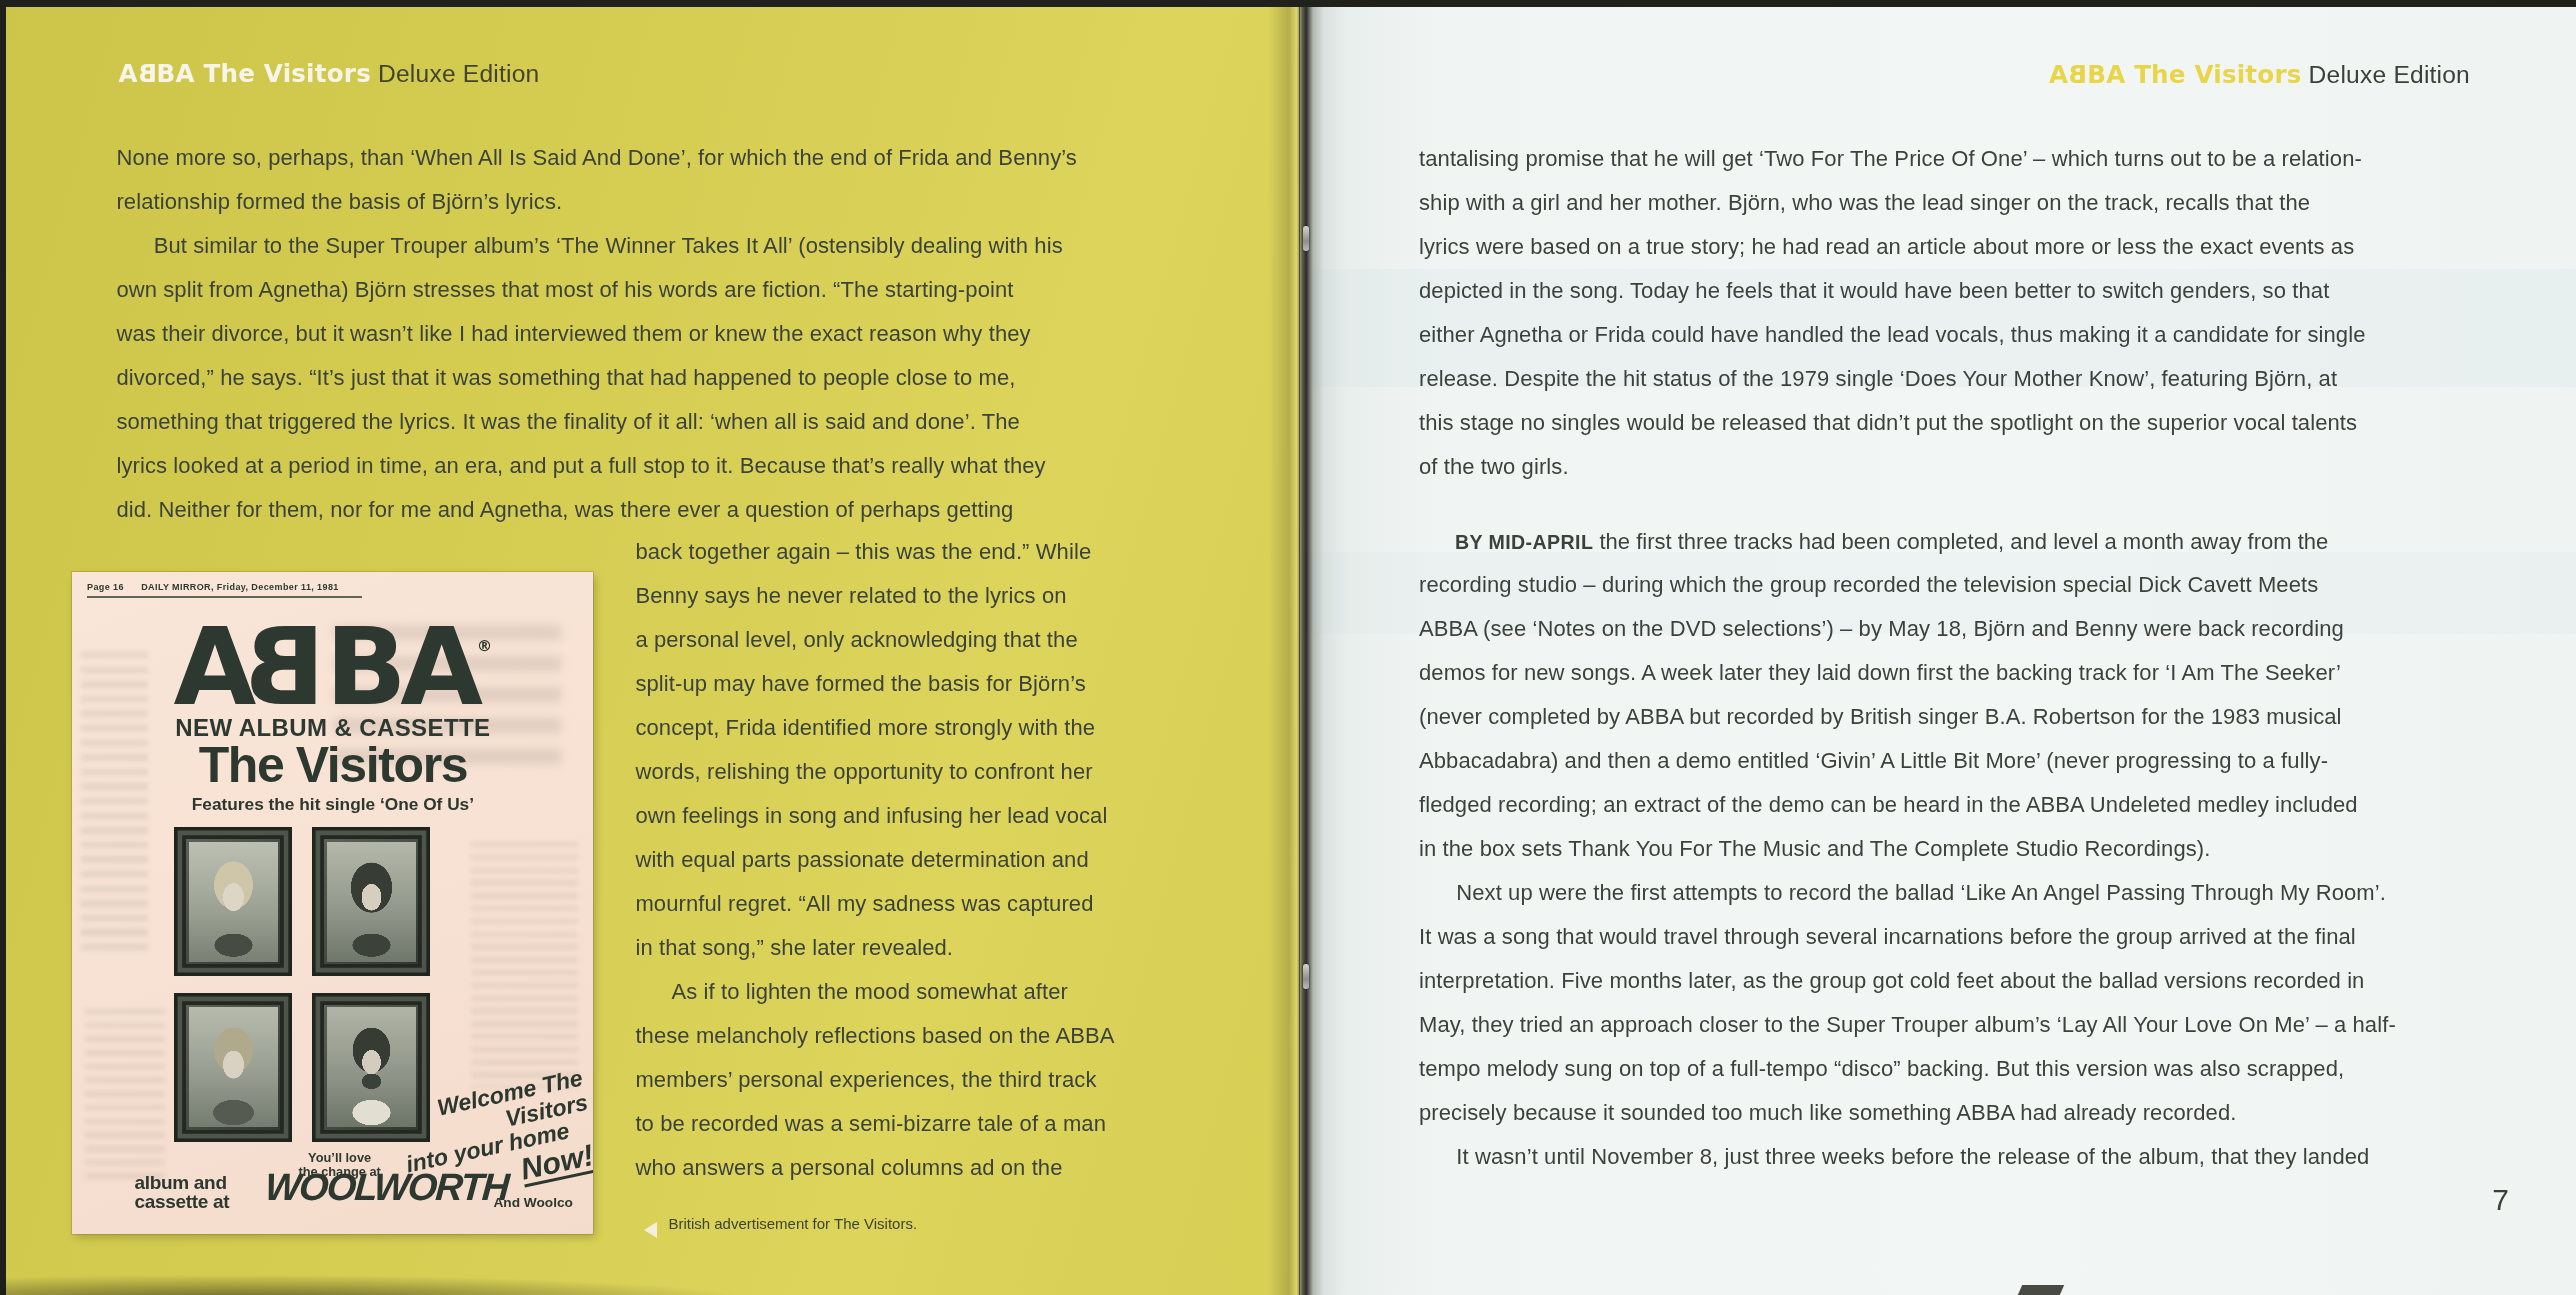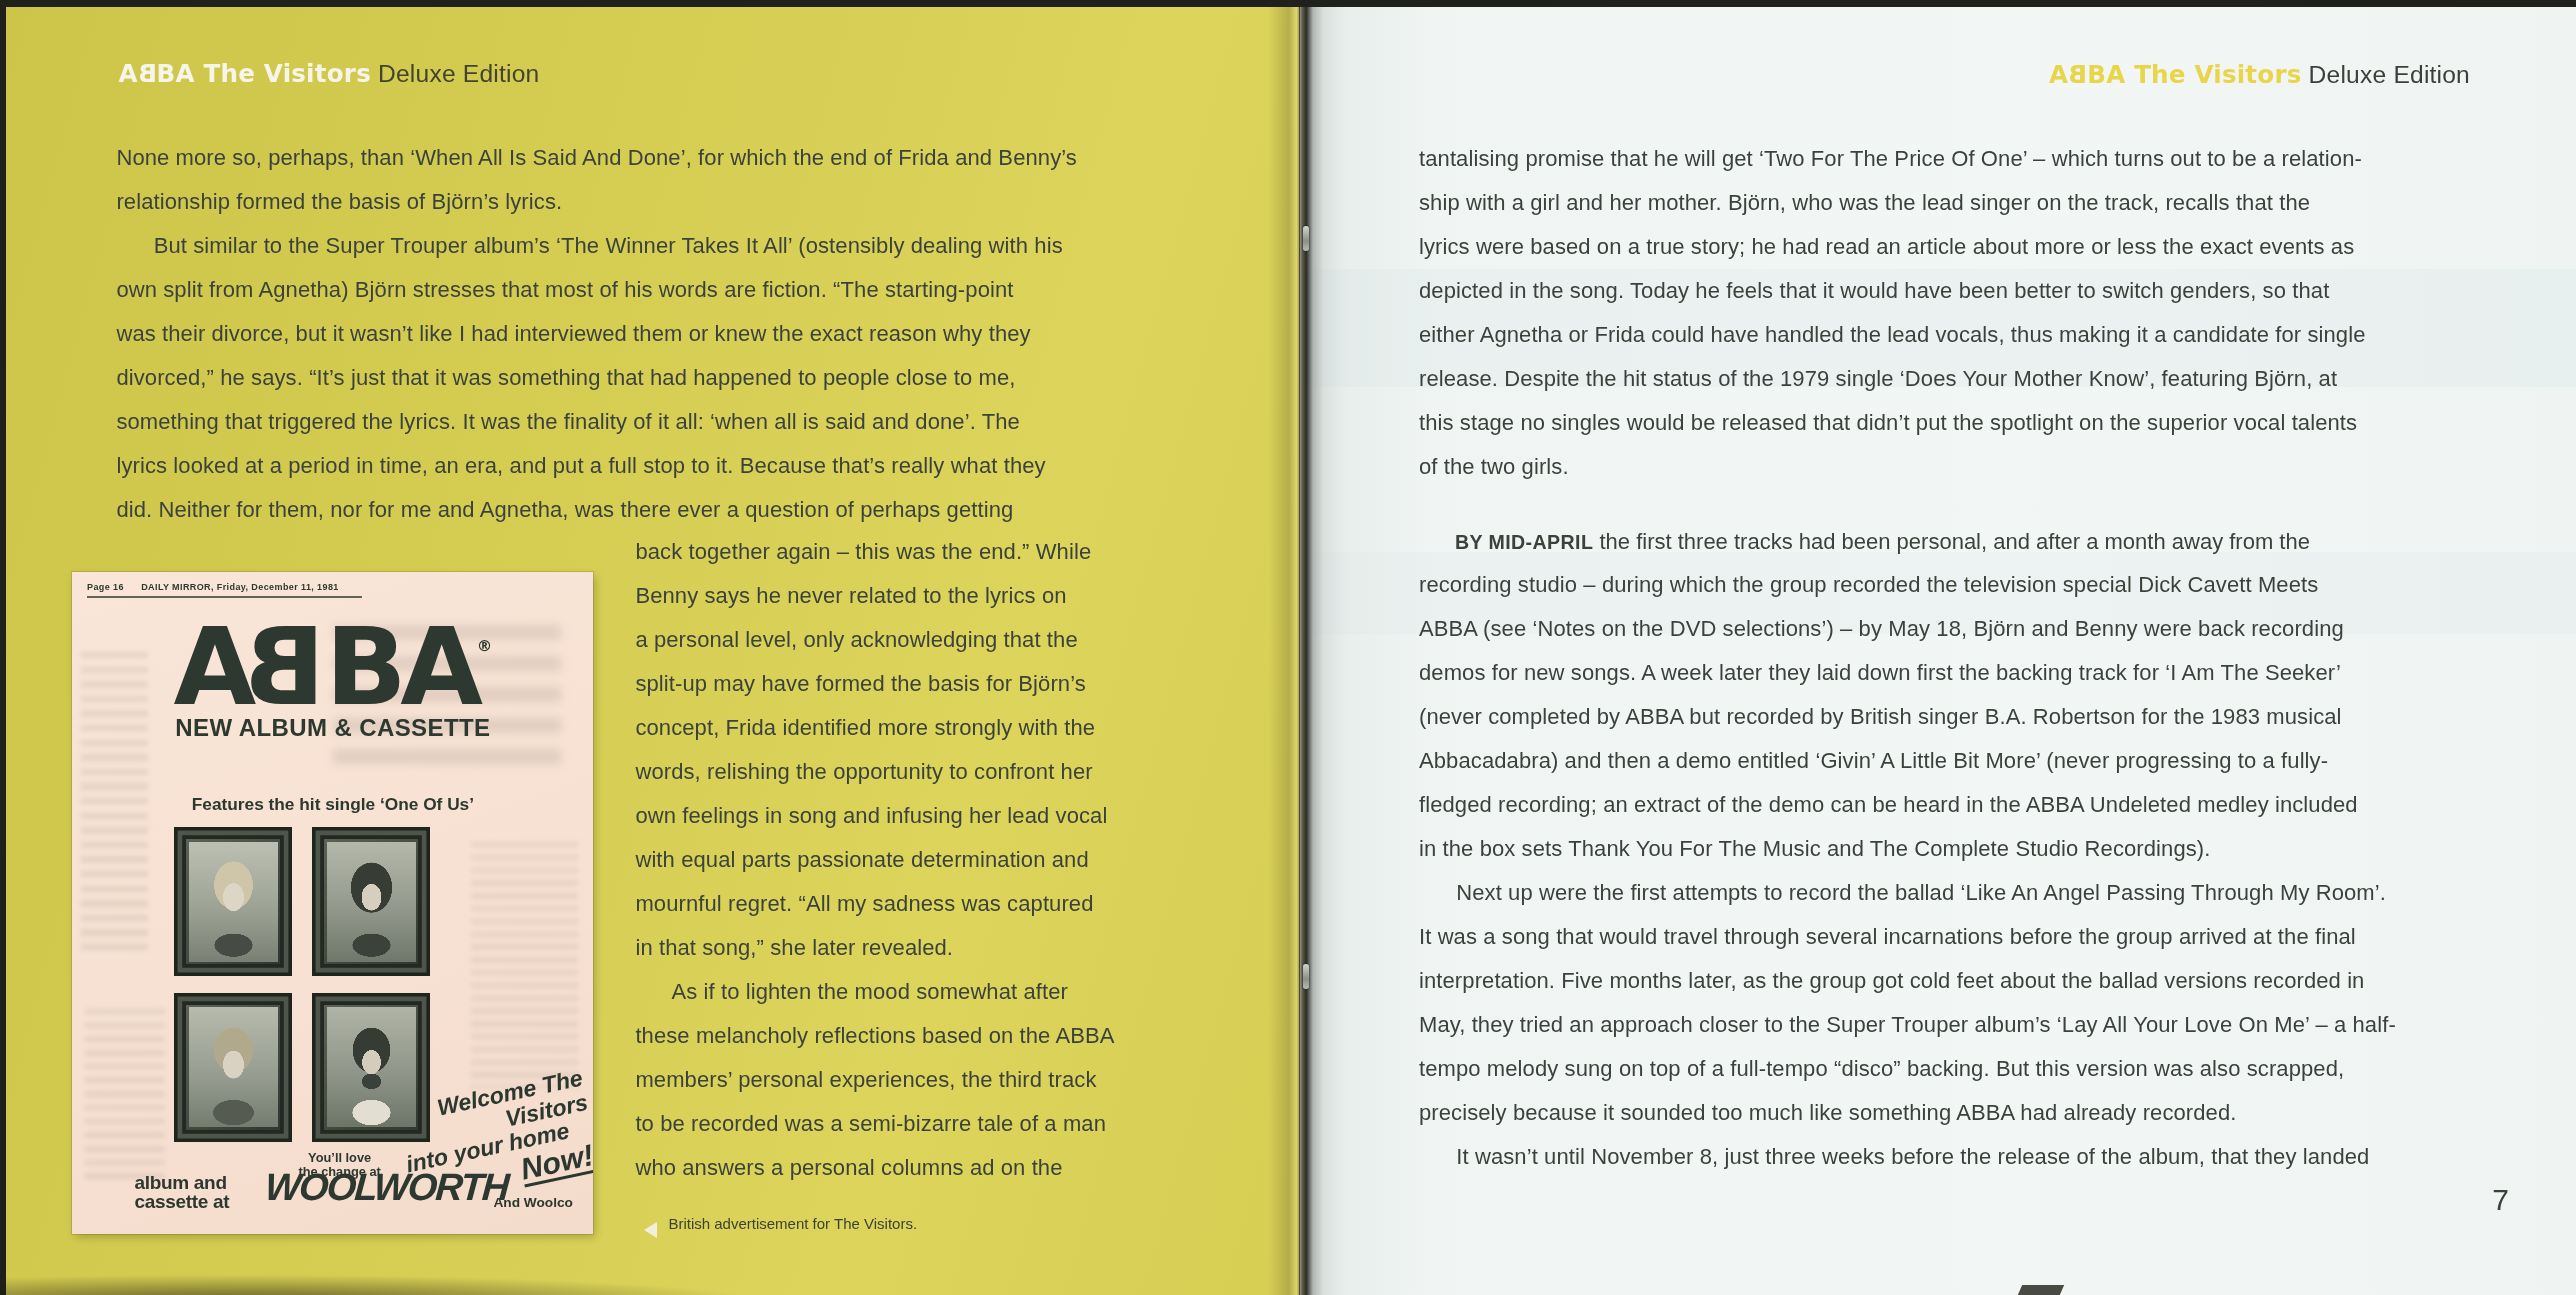--- a/index.html
+++ b/index.html
@@ -157,20 +157,21 @@
     <div class="abs ghost" id="ghost2"></div>
     <div class="abs ghost" id="ghost3"></div>
     <div class="abs ghost" id="ghost4"></div>
 
     <div class="abs" id="ad-mini">Page 16      DAILY MIRROR, Friday, December 11, 1981</div>
     <div class="abs" id="ad-mini-rule"></div>
 
     <div class="abs ctr" id="ad-logo"><span>A</span><span class="flipx">B</span><span>BA</span><sup>®</sup></div>
 
     <div class="abs ctr" id="ad-sub">NEW ALBUM &amp; CASSETTE</div>
+    <div class="abs ctr" id="ad-title">The Visitors</div>
     <div class="abs ctr" id="ad-single">Features the hit single ‘One Of Us’</div>
 
     <div class="abs" id="frames">
       <div class="frame">
           <div class="pic p-agnetha"></div>
         </div>
       <div class="frame">
           <div class="pic p-frida"></div>
         </div>
       <div class="frame">
@@ -207,21 +208,21 @@
 
   <div class="abs bodytext" style="left:119px;top:132px;">tantalising promise that he will get ‘Two For The Price Of One’ – which turns out to be a relation-
 ship with a girl and her mother. Björn, who was the lead singer on the track, recalls that the
 lyrics were based on a true story; he had read an article about more or less the exact events as
 depicted in the song. Today he feels that it would have been better to switch genders, so that
 either Agnetha or Frida could have handled the lead vocals, thus making it a candidate for single
 release. Despite the hit status of the 1979 single ‘Does Your Mother Know’, featuring Björn, at
 this stage no singles would be released that didn’t put the spotlight on the superior vocal talents
 of the two girls.</div>
 
-  <div class="abs" id="rp-midapril" style="left:119px;top:515px;"><span class="smallcaps">BY MID-APRIL</span><span> the first three tracks had been personal, and after a month away from the</span></div>
+  <div class="abs" id="rp-midapril" style="left:119px;top:515px;"><span class="smallcaps">BY MID-APRIL</span><span> the first three tracks had been completed, and level a month away from the</span></div>
 
   <div class="abs bodytext" style="left:119px;top:558px;">recording studio – during which the group recorded the television special Dick Cavett Meets
 ABBA (see ‘Notes on the DVD selections’) – by May 18, Björn and Benny were back recording
 demos for new songs. A week later they laid down first the backing track for ‘I Am The Seeker’
 (never completed by ABBA but recorded by British singer B.A. Robertson for the 1983 musical
 Abbacadabra) and then a demo entitled ‘Givin’ A Little Bit More’ (never progressing to a fully-
 fledged recording; an extract of the demo can be heard in the ABBA Undeleted medley included
 in the box sets Thank You For The Music and The Complete Studio Recordings).
       Next up were the first attempts to record the ballad ‘Like An Angel Passing Through My Room’.
 It was a song that would travel through several incarnations before the group arrived at the final

